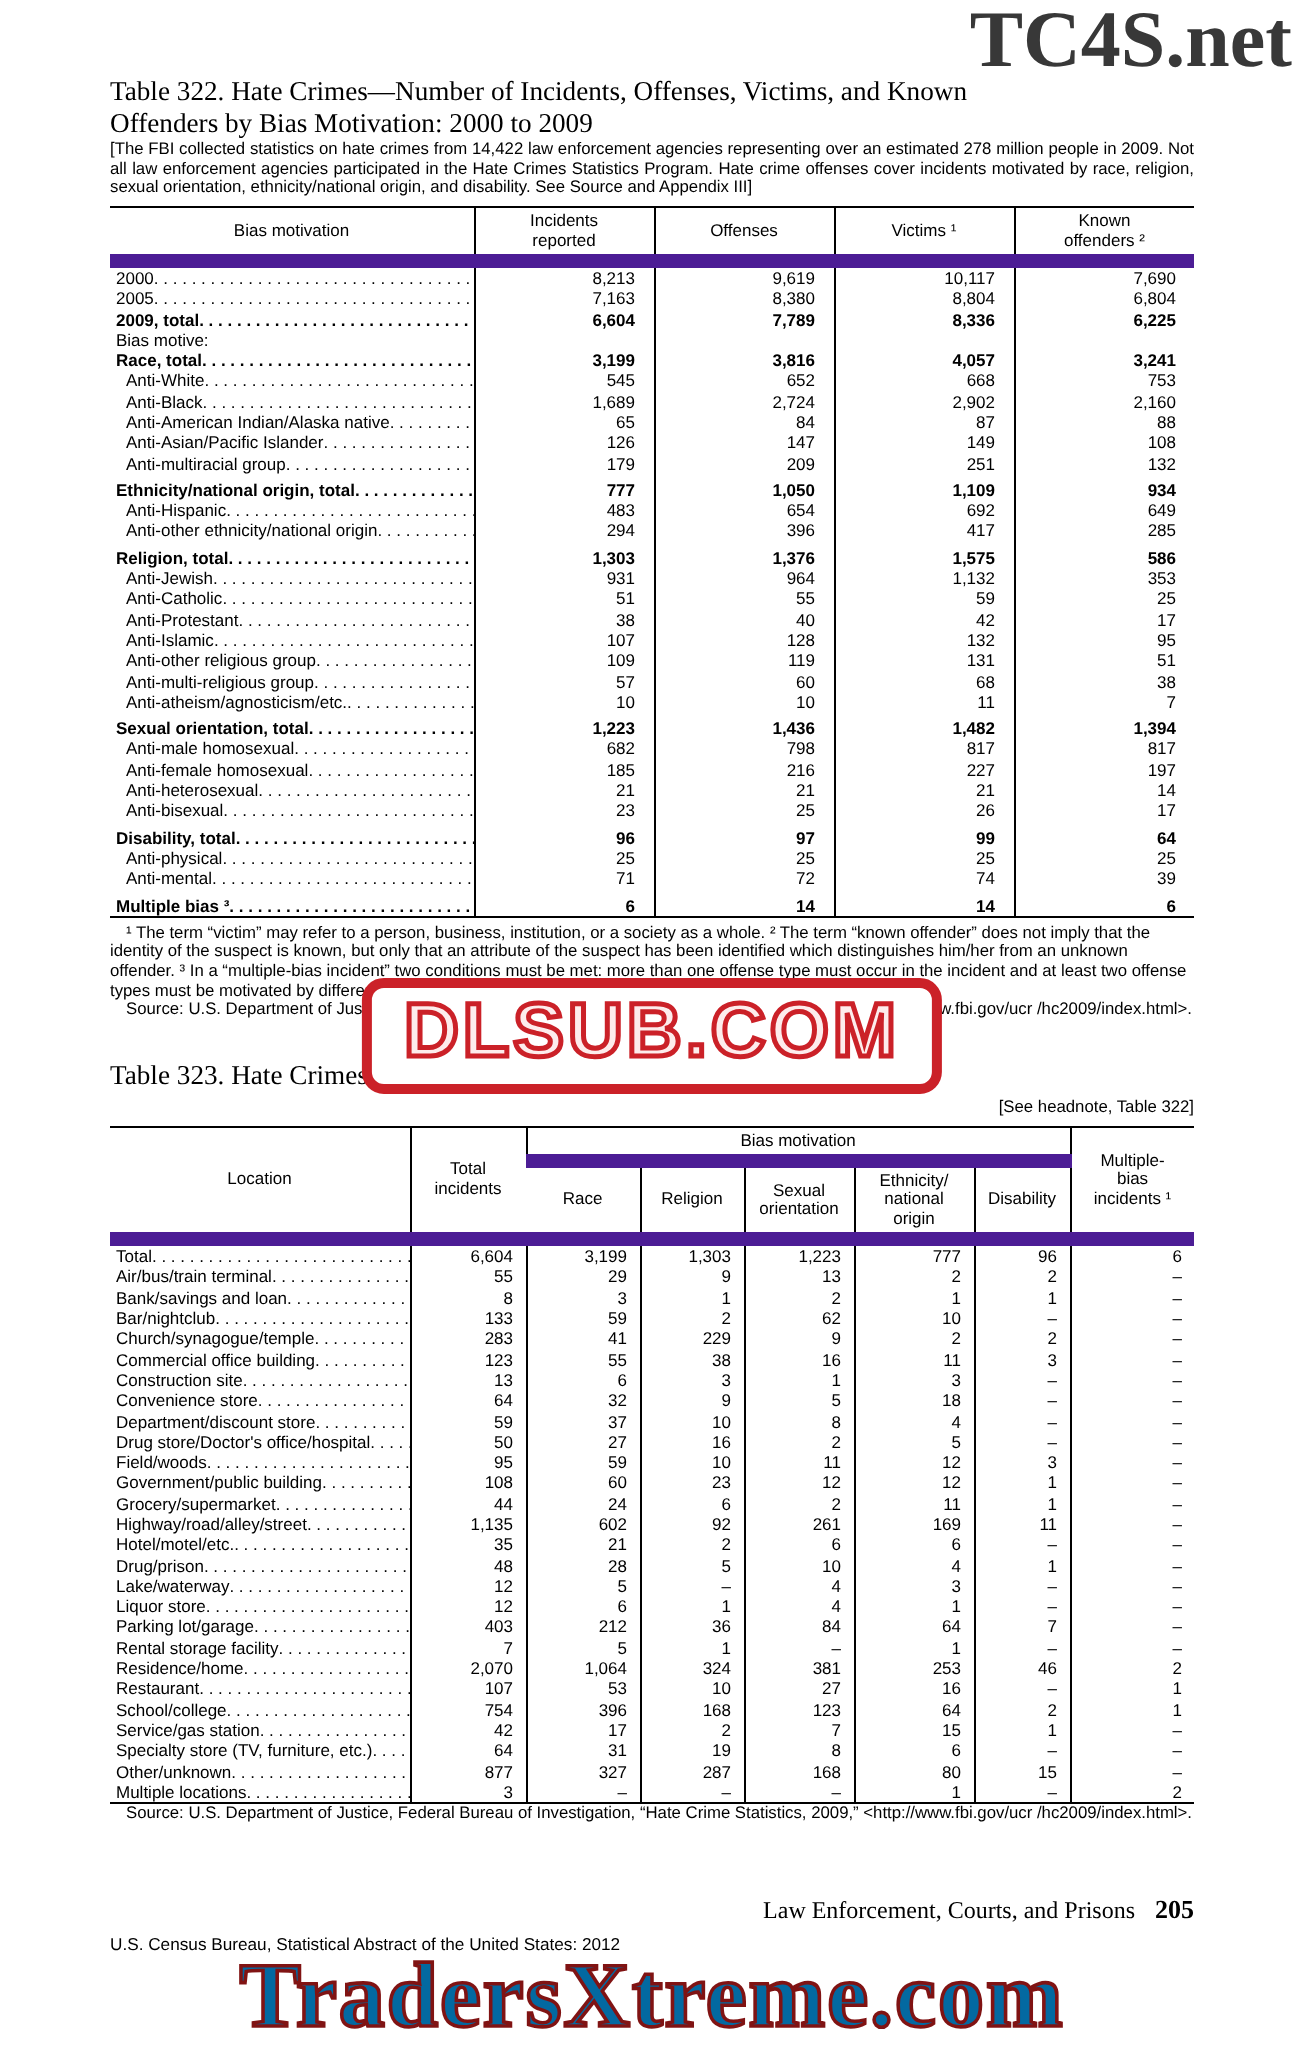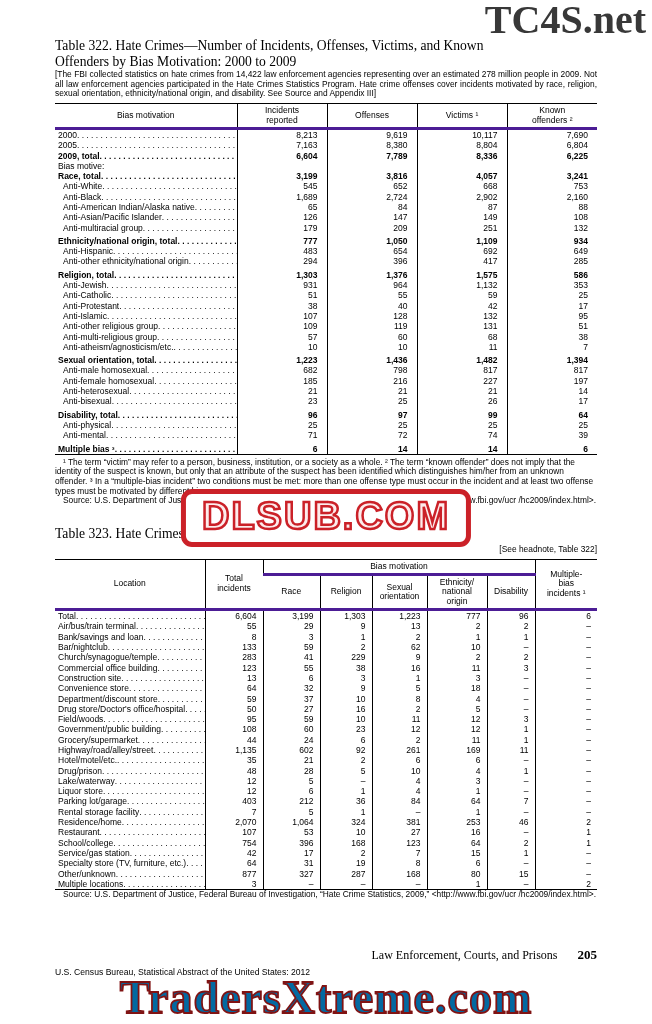--- a/index.html
+++ b/index.html
@@ -4,39 +4,39 @@
 <style>
   *{margin:0;padding:0;box-sizing:border-box}
   body{margin:0;background:#ffffff}
   .page{position:relative;width:652px;height:1024px;background:#fff;font-family:"Liberation Sans",sans-serif;color:#000;overflow:hidden}
   .content{position:absolute;left:55px;top:0;width:542px;z-index:1}
   .title{font-family:"Liberation Serif",serif;font-weight:normal;font-size:13.6px;line-height:16px;margin-top:38px;width:480px}
   .title.t2{margin-top:20px;width:100%}
   .headnote{font-size:8.4px;line-height:9.7px;margin-top:0;text-align:justify}
   .headnote.hn2{text-align:right;margin-top:3px}
   table.tbl{border-collapse:collapse;table-layout:fixed;width:100%;margin-top:4px;font-size:8.5px;border-top:1.4px solid #000;border-bottom:1.4px solid #000}
-  .tbl th{font-weight:normal;text-align:center;vertical-align:middle;white-space:pre-line;line-height:9.4px;padding:2px 1px;border-left:1px solid #000;border-bottom:3px solid #4c1d95}
+  .tbl th{font-weight:normal;text-align:center;vertical-align:middle;white-space:pre-line;line-height:9.4px;padding:2px 1px;border-left:1px solid #000;border-bottom:7px solid #4c1d95}
   .tbl th:first-child{border-left:none}
   .tbl td{border-left:1px solid #000;vertical-align:bottom;line-height:10.3px;overflow:hidden}
   .tbl td:first-child{border-left:none}
   .tbl td.v{text-align:right;padding-right:9px;white-space:nowrap}
   .t323 td.v{padding-right:6px}
   td.lbl{padding-left:3px}
   .lblwrap{display:flex;min-width:0}
   .lblwrap .txt{white-space:nowrap}
   .lblwrap .dots{flex:1 1 auto;min-width:0;overflow:hidden;white-space:nowrap}
   .dots::before{content:" . . . . . . . . . . . . . . . . . . . . . . . . . . . . . . . . . . . . . . . . . . . . . . . . . . . . . . . . . . . . . . . . . . . . . ."}
   tr.b{font-weight:bold}
   tr.sp td{padding-top:3px}
   tr.sub .lblwrap{padding-left:5px}
   tr.nodots .dots::before{content:""}
   .fn{font-size:8.4px;line-height:9.6px;margin-top:3px;text-indent:8px}
   .fn.src{overflow-wrap:break-word;margin-top:0}
   .footer-right{position:absolute;right:55px;top:947px;font-family:"Liberation Serif",serif;font-size:12px;white-space:nowrap;z-index:1}
-  .footer-right .pageno{font-weight:bold;font-size:13px;margin-left:20px}
+  .footer-right .pageno{font-weight:bold;font-size:13px;margin-left:10px}
   .footer-credit{position:absolute;left:55px;top:967px;font-size:8.6px;z-index:1}
   
   .wm{position:absolute;z-index:5}
   .wm-top{top:-4px;right:6px;font-family:"Liberation Serif",serif;font-weight:bold;font-size:40px;color:#383838;text-shadow:0 0 3px #fff;letter-spacing:0}
   .wm-mid{top:489px;left:50%;transform:translateX(-50%);background:#fff;border:5px solid #cb2128;border-radius:11px;padding:1px 16px 4px;font-family:"Liberation Sans",sans-serif;font-weight:bold;font-size:38px;letter-spacing:2px;color:#fdecec;-webkit-text-stroke:2.5px #cb2128;white-space:nowrap}
   .wm-bottom{top:971px;left:50%;transform:translateX(-50%);font-family:"Liberation Serif",serif;font-weight:bold;font-size:46px;letter-spacing:1px;color:#0369a1;-webkit-text-stroke:1.8px #801313;white-space:nowrap}
 </style>
 </head>
 <body>
 

